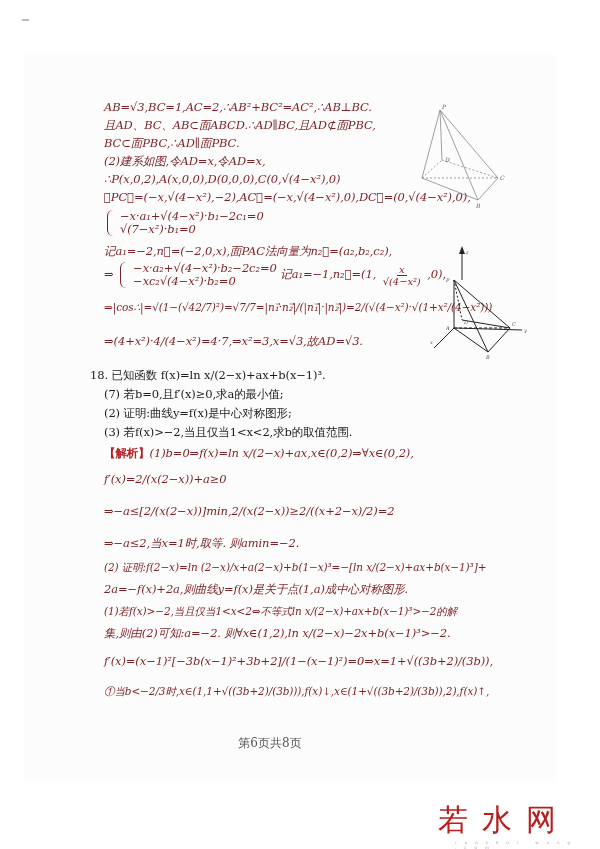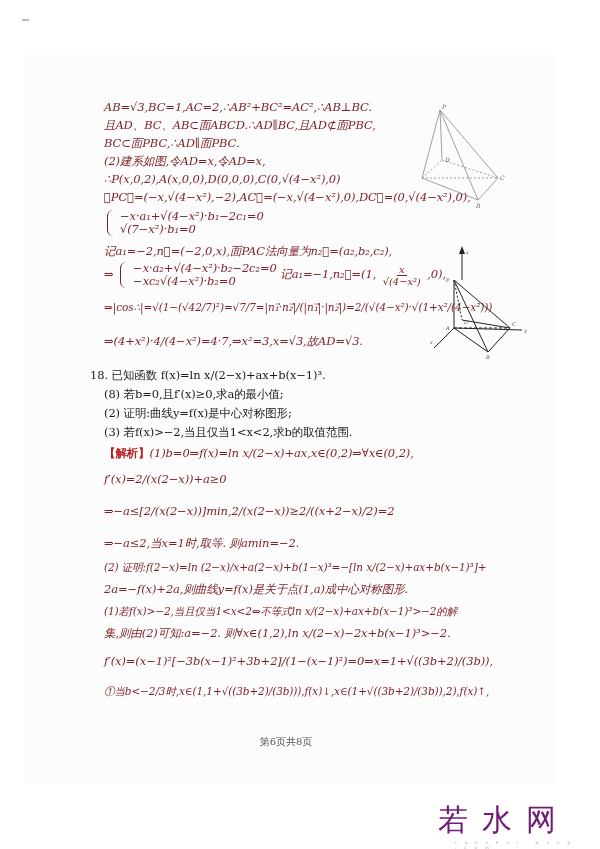--- a/index.html
+++ b/index.html
@@ -15,22 +15,22 @@
     .line {
       position:absolute; left:104px; white-space:nowrap; font-size:11.5px; line-height:14px;
       color:#7a1f24; font-style:italic; letter-spacing:-0.1px;
     }
     .q { color:#1f1a1a; font-style:normal; }
     .red-tag { color:#b21d22; font-weight:bold; font-style:normal;margin-top:39px; }
     .frac { display:inline-flex; flex-direction:column; align-items:center; vertical-align:middle; font-size:10px; line-height:11px; margin:0 1px; }
     .frac .num { border-bottom:1px solid currentColor; padding:0 2px; }
     .frac .den { padding:0 2px; }
     .brace { display:inline-flex; flex-direction:column; vertical-align:middle; border-left:1.5px solid currentColor; padding-left:12px; margin-left:3px; line-height:13px; border-radius:6px 0 0 6px; }
-    .footer { position:absolute; left:0; width:540px; top:735px; text-align:center; font-size:10px; color:#555; font-style:normal; font-family:"DejaVu Serif", serif;margin-left:16px; }
-    .watermark { position:absolute; left:438px; top:800px; font-family:Liberation Sans, sans-serif; font-size:30px; color:#701a75; letter-spacing:14px;text-align:center; }
+    .footer { position:absolute; left:0; width:540px; top:735px; text-align:center; font-size:12px; color:#555; font-style:normal; font-family:"DejaVu Serif", serif; }
+    .watermark { position:absolute; left:438px; top:800px; font-family:Liberation Sans, sans-serif; font-size:30px; color:#b91c1c; letter-spacing:14px;text-align:center; }
     .watermark-sub { position:absolute; left:455px; top:840px; font-size:4px; color:#aaa; letter-spacing:8px; font-family:"DejaVu Sans", sans-serif; }
     .fig { position:absolute; }
   </style>
 </head>
 <body>
 
 <div class="sheet"></div>
 <div class="corner-mark"></div>
 
 <div class="line" style="top:100px">AB=√3,BC=1,AC=2,∴AB²+BC²=AC²,∴AB⊥BC.</div>
@@ -60,21 +60,21 @@
     <span class="num">x</span>
     <span class="den">√(4−x²)</span>
   </span>
   <span>,0),</span>
 </div>
 
 <div class="line" style="top:300px; font-size:10.5px">⇒|cos∴|=√(1−(√42/7)²)=√7/7=|n₁⃗·n₂⃗|/(|n₁⃗|·|n₂⃗|)=2/(√(4−x²)·√(1+x²/(4−x²)))</div>
 <div class="line" style="top:334px">⇒(4+x²)·4/(4−x²)=4·7,⇒x²=3,x=√3,故AD=√3.</div>
 
 <div class="line q" style="top:368px; left:90px">18. 已知函数 f(x)=ln x/(2−x)+ax+b(x−1)³.</div>
-<div class="line q" style="top:387px">(8) 若b=0,且f′(x)≥0,求a的最小值;</div>
+<div class="line q" style="top:387px">(7) 若b=0,且f′(x)≥0,求a的最小值;</div>
 <div class="line q" style="top:406px">(2) 证明:曲线y=f(x)是中心对称图形;</div>
 <div class="line q" style="top:425px">(3) 若f(x)&gt;−2,当且仅当1&lt;x&lt;2,求b的取值范围.</div>
 
 <div class="line" style="top:446px">
   <span class="red-tag">【解析】</span><span>(1)b=0⇒f(x)=ln x/(2−x)+ax,x∈(0,2)⇒∀x∈(0,2),</span>
 </div>
 <div class="line" style="top:472px">f′(x)=2/(x(2−x))+a≥0</div>
 <div class="line" style="top:504px">⇒−a≤[2/(x(2−x))]min,2/(x(2−x))≥2/((x+2−x)/2)=2</div>
 <div class="line" style="top:536px">⇒−a≤2,当x=1时,取等. 则amin=−2.</div>
 <div class="line" style="top:560px; font-size:10.5px">(2) 证明:f(2−x)=ln (2−x)/x+a(2−x)+b(1−x)³=−[ln x/(2−x)+ax+b(x−1)³]+</div>

